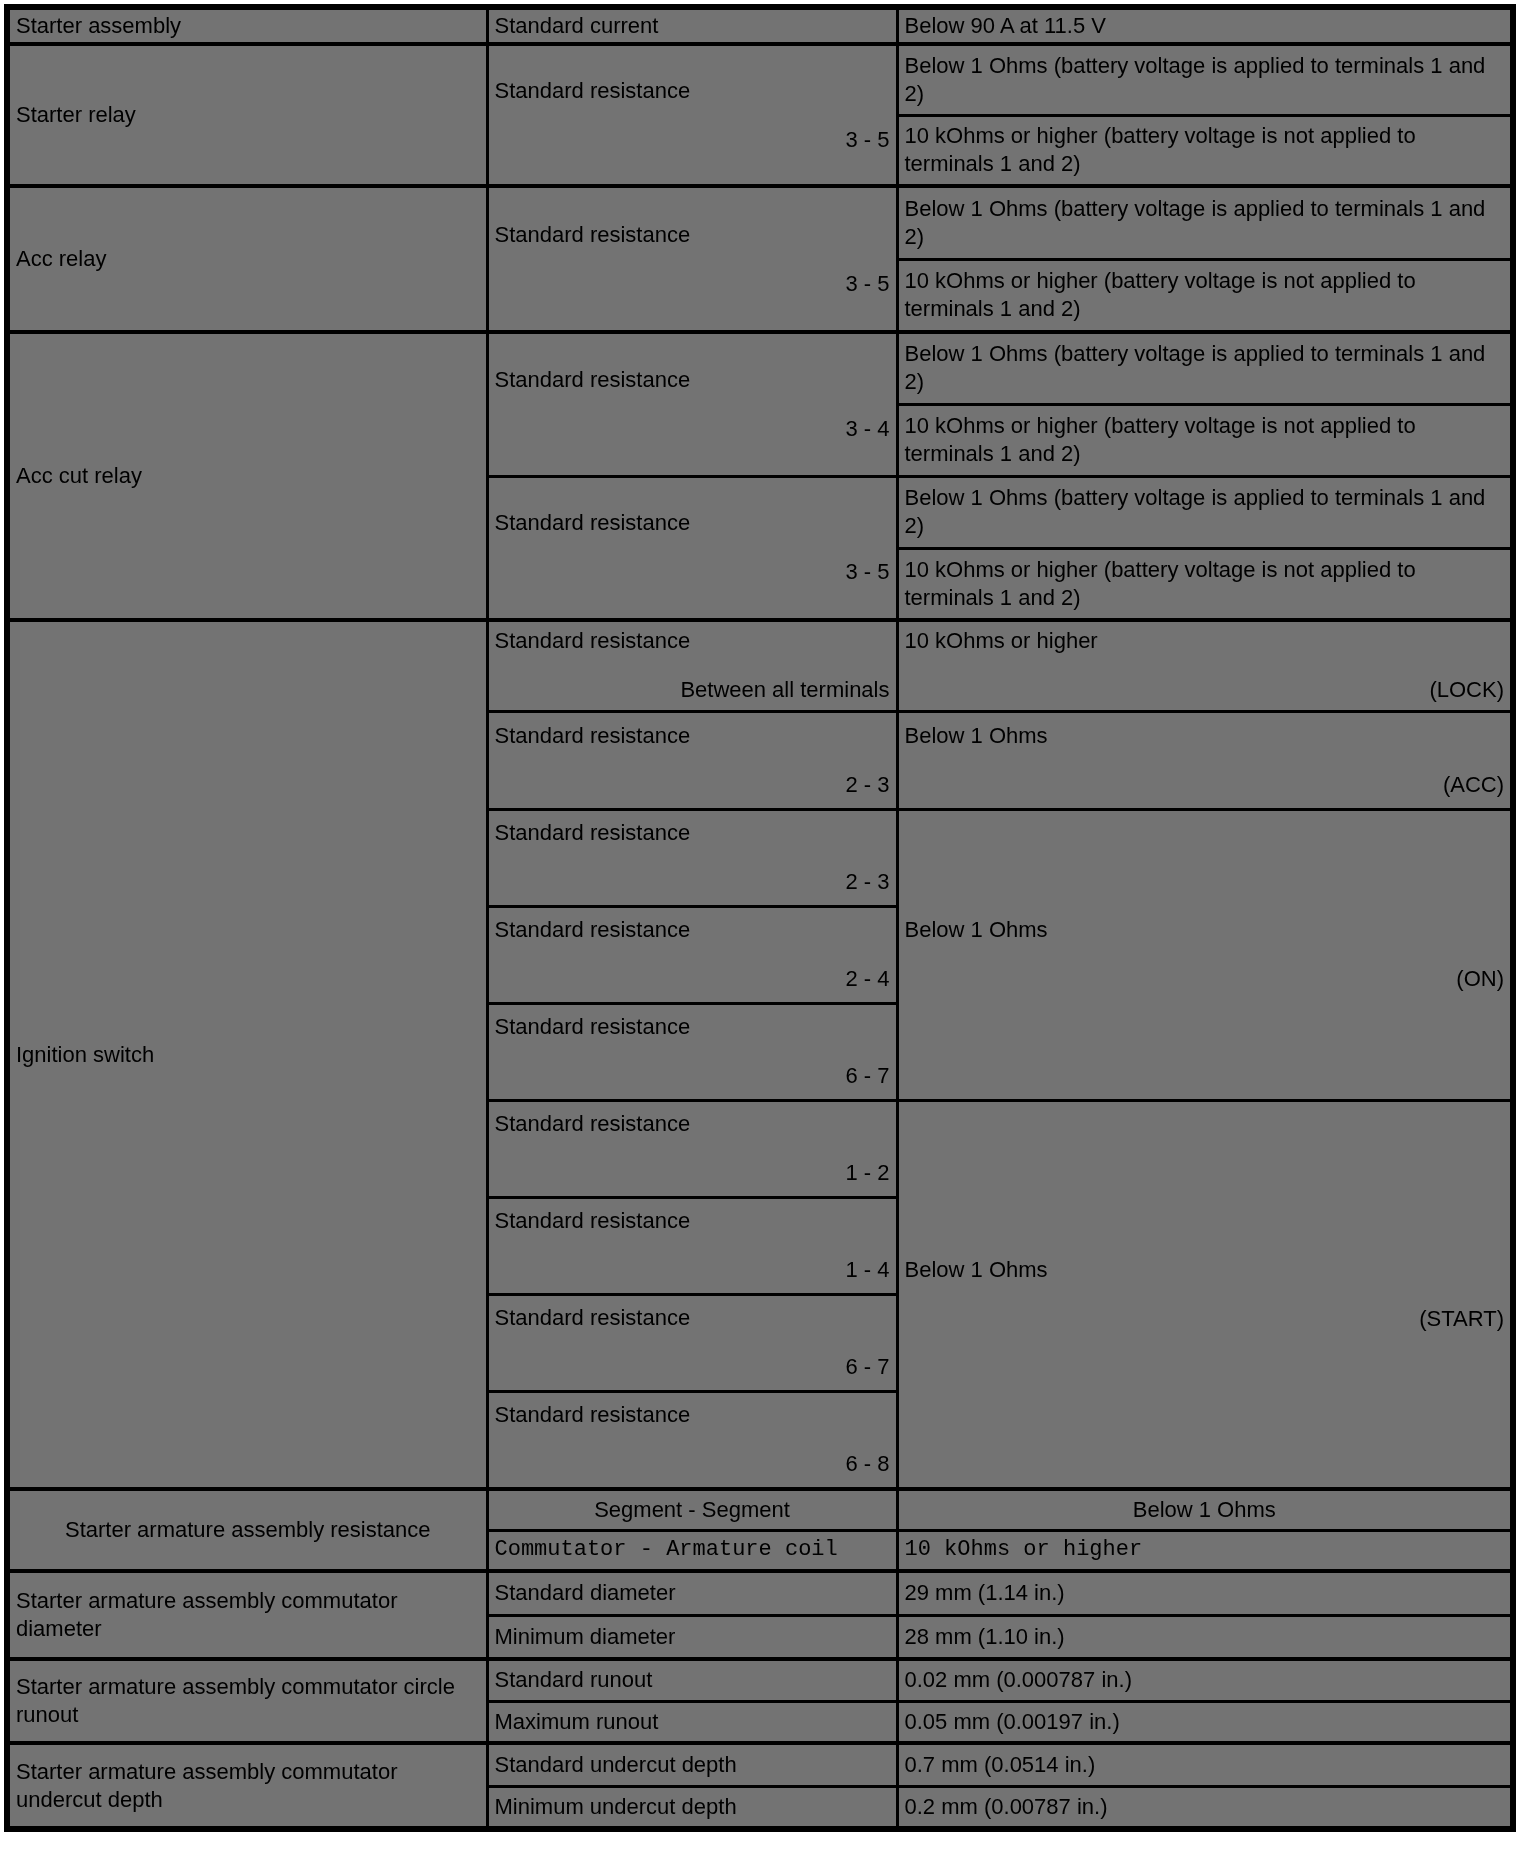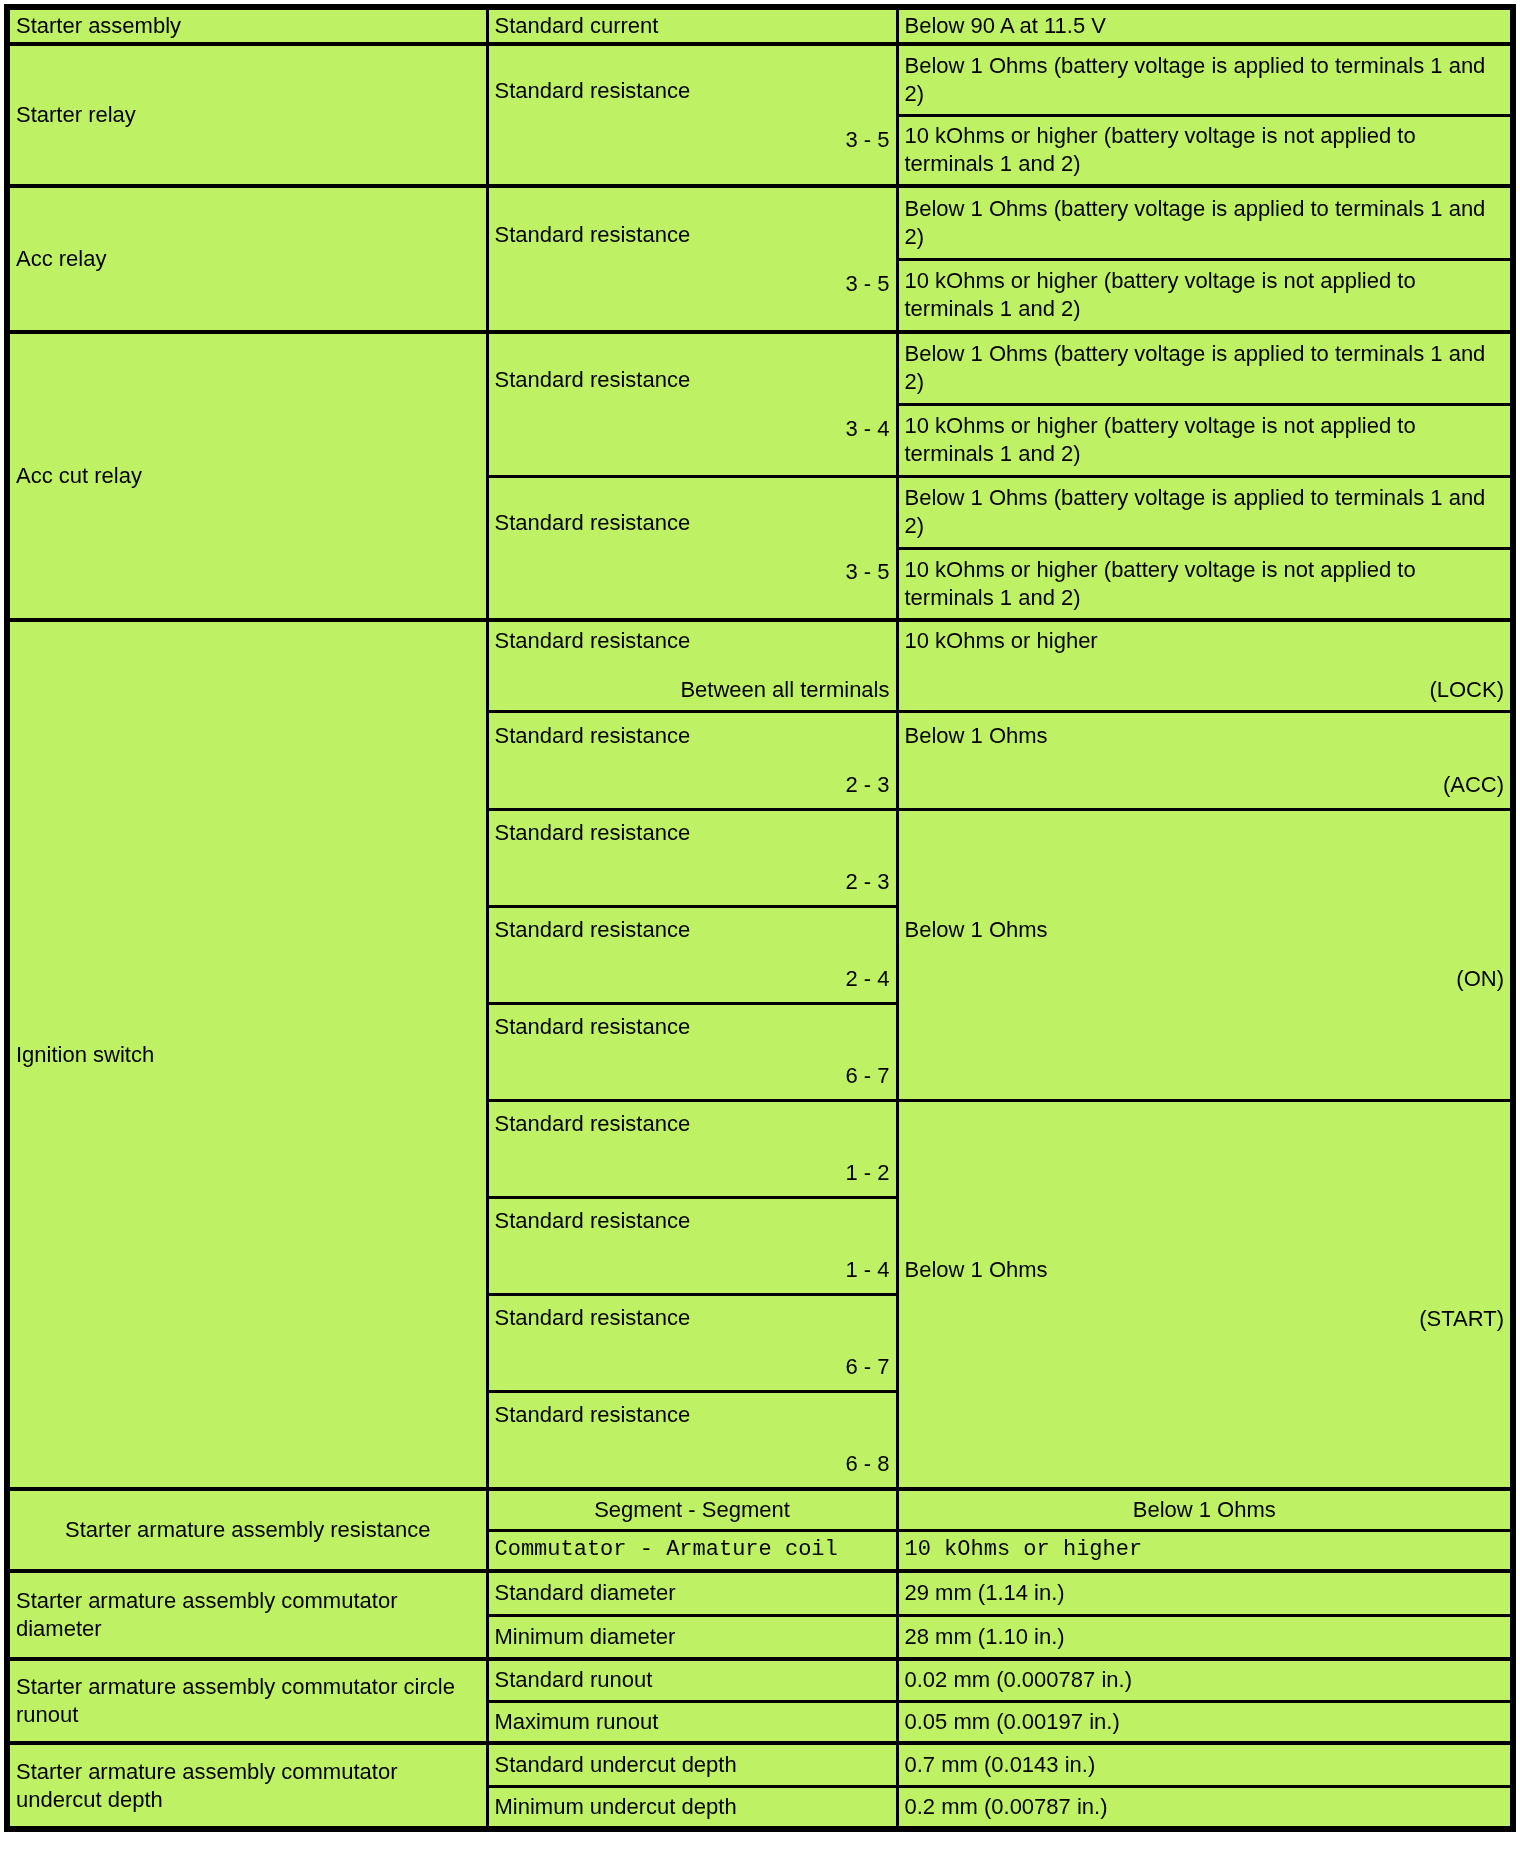--- a/index.html
+++ b/index.html
@@ -7,21 +7,21 @@
     padding: 2px;
     background: #ffffff;
     font-family: "Liberation Sans", sans-serif;
     color: #000000;
   }
   table.spec-table {
     border-collapse: collapse;
     table-layout: fixed;
     width: 1510px;
     border: 6px solid #000000;
-    background: #bef264;
+    background: #737373;
   }
   col.col-component { width: 480px; }
   col.col-condition { width: 410px; }
   col.col-specification { width: 616px; }
   td.cell {
     border: 3px solid #000000;
     padding: 2px 6px 2px 6px;
     font-size: 22px;
     line-height: 28px;
     vertical-align: middle;
@@ -249,21 +249,21 @@
         </td>
       </tr>
       <tr class="sep-group" style="height: 43px;">
         <td class="cell col-component" rowspan="2">
           <div class="line">Starter armature assembly commutator undercut depth</div>
         </td>
         <td class="cell col-condition">
           <div class="line">Standard undercut depth</div>
         </td>
         <td class="cell col-specification">
-          <div class="line">0.7 mm (0.0143 in.)</div>
+          <div class="line">0.7 mm (0.0514 in.)</div>
         </td>
       </tr>
       <tr class="sep-inner" style="height: 43px;">
         <td class="cell col-condition">
           <div class="line">Minimum undercut depth</div>
         </td>
         <td class="cell col-specification">
           <div class="line">0.2 mm (0.00787 in.)</div>
         </td>
       </tr>

